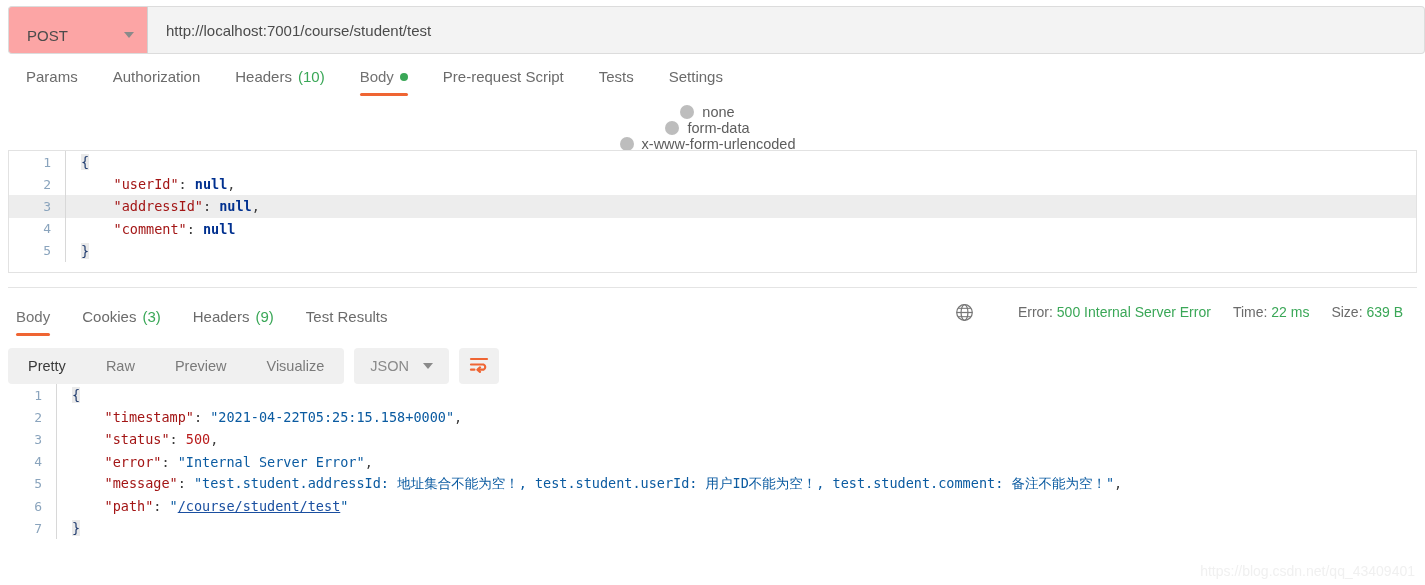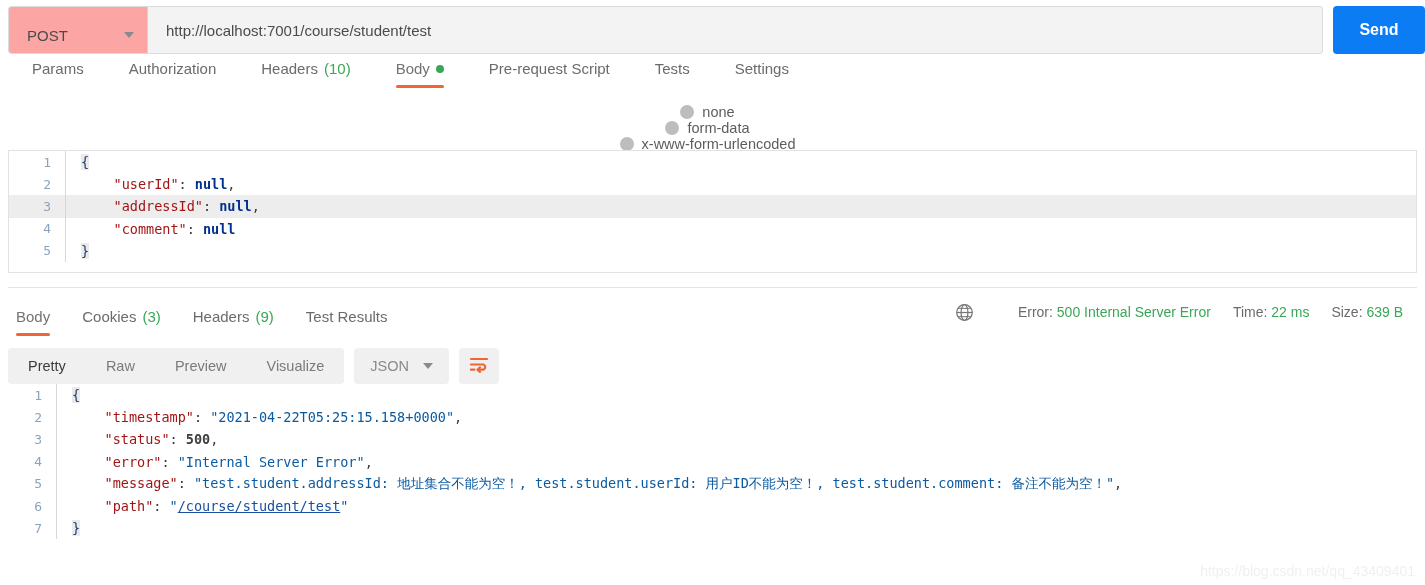--- a/index.html
+++ b/index.html
@@ -51,24 +51,24 @@
     background: #0c7cf5;
     color: #ffffff;
     border: none; border-radius: 4px;
     font-size: 16px; font-weight: bold;
     font-family: "Liberation Sans", sans-serif;
     cursor: pointer;
   }
 
   
   .req-tabs {
-    display: flex; align-items: flex-start;
+    display: flex; align-items: center;
     height: 44px;
-    padding-left: 16px;
-    gap: 13px;
+    padding-left: 10px;
+    gap: 3px;
   }
   .tab {
     position: relative;
     padding: 0 16px 11px 16px;
     font-size: 15px; color: #6b6b6b;
     cursor: pointer; white-space: nowrap;
     display: flex; align-items: center; gap: 6px;
   }
   .tab.active { color: #737373; }
   .tab.active::after {
@@ -142,21 +142,21 @@
     font-family: "DejaVu Sans Mono", monospace;
     user-select: none;
   }
   .fold {
     width: 11px; min-width: 11px; height: 100%;
     border-left: 1px solid #d8d8d8;
   }
   .codetxt { padding-left: 5px; }
   .k { color: #a31515; }
   .s { color: #0b5ba1; }
-  .n { color: #404040; font-weight: bold; }
+  .n { color: #b91c1c; }
   .nullv { color: #00308f; font-weight: bold; }
   .p { color: #3a3a3a; }
   .brace { color: #1f3b6e; background: #eaeaea; }
   .link { color: #1a4fa0; text-decoration: underline; }
 
   
   .resp-sep {
     height: 1px; background: #e4e4e4;
     margin: 14px 8px 0 8px;
   }
@@ -213,21 +213,20 @@
 <body>
 
 <div class="url-row">
   <div class="method-select">
     <span>POST</span>
     <span class="caret"></span>
   </div>
   <div class="url-input">
     <span>http://localhost:7001/course/student/test</span>
   </div>
-  <button class="send-btn">Send</button>
 </div>
 
 <div class="req-tabs">
   <div class="tab">
     <span>Params</span>
   </div>
   <div class="tab">
     <span>Authorization</span>
   </div>
   <div class="tab">

